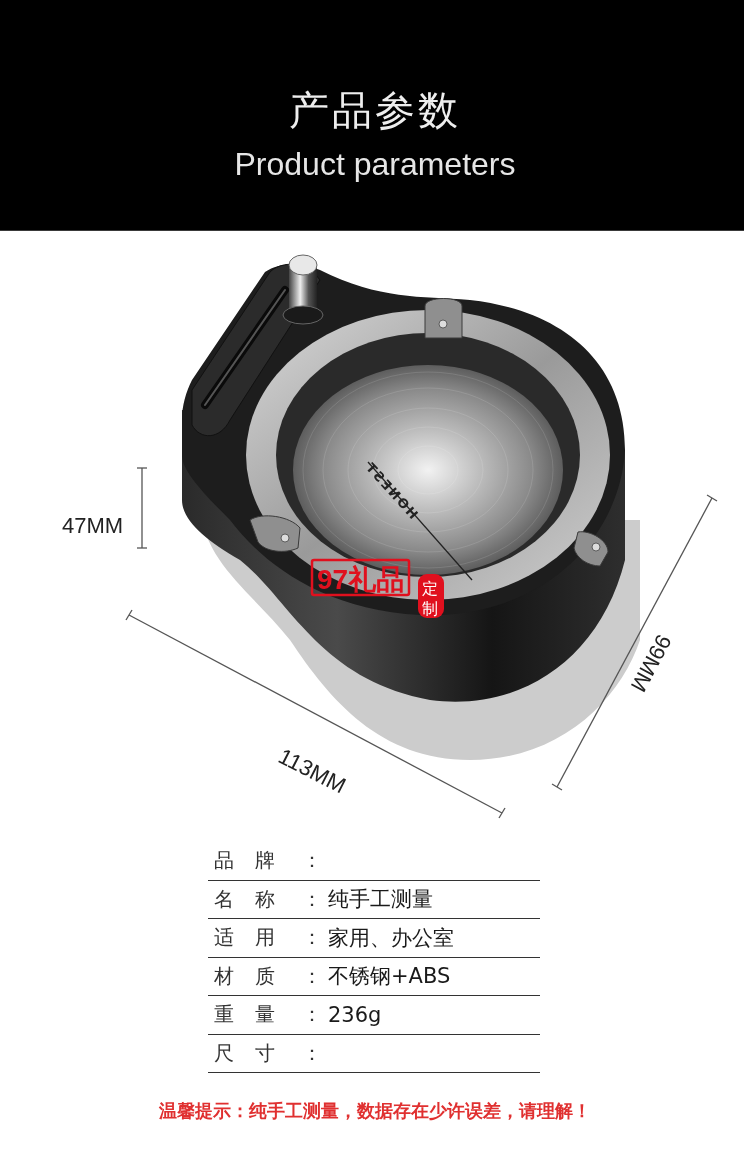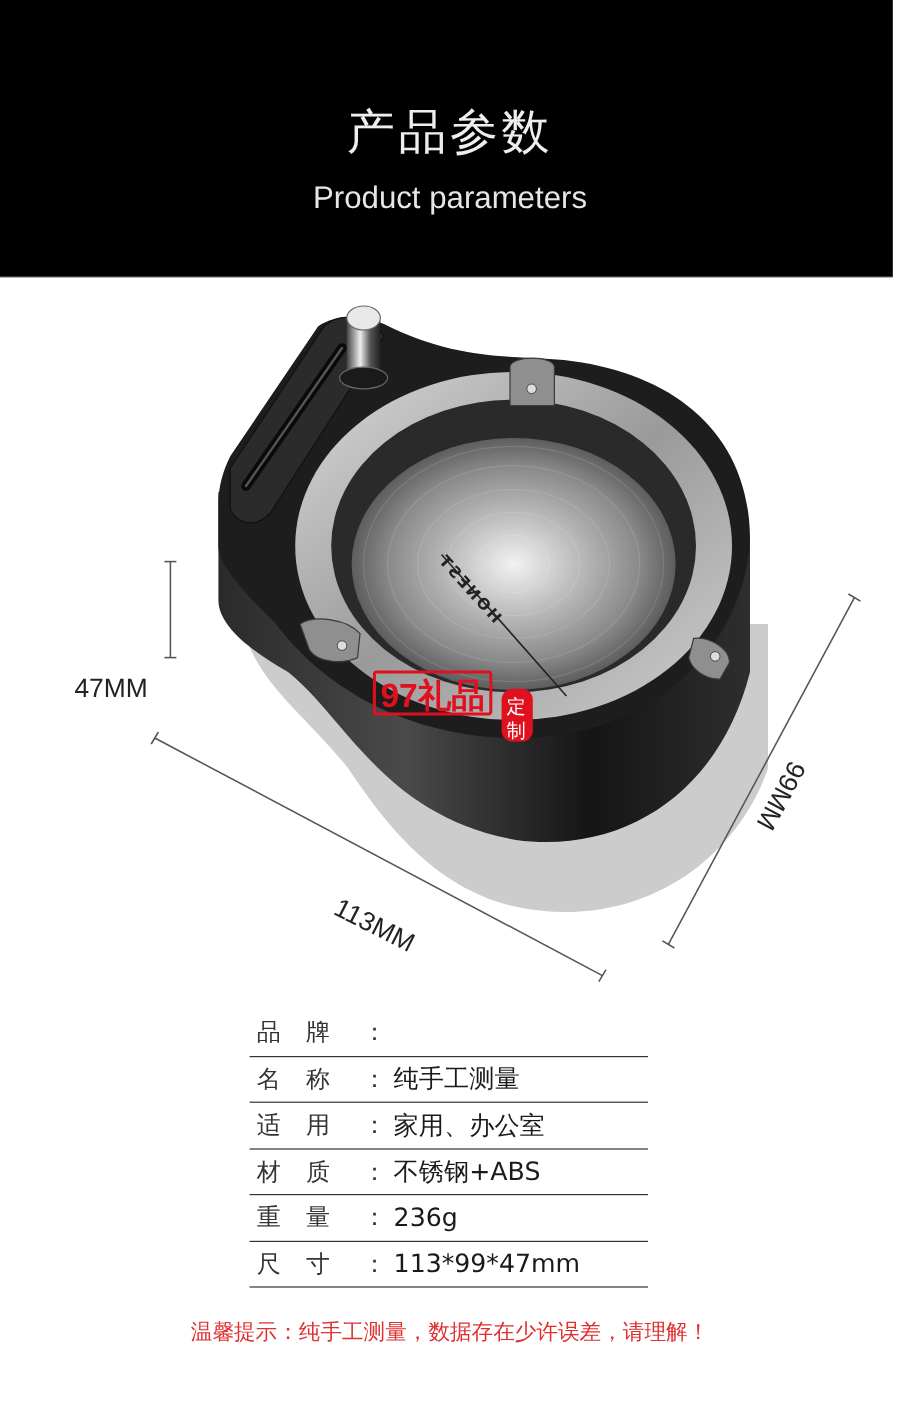--- a/index.html
+++ b/index.html
@@ -10,21 +10,21 @@
     position: absolute; left: 0; top: 0; width: 744px; height: 231px;
     background: #000000; border-bottom: 1px solid #3a3a3a;
   }
   .header-title {
     position: absolute; left: 0; width: 750px; top: 84px;
     text-align: center; color: #eeeeee; font-size: 40px; font-weight: 200;
     letter-spacing: 3px; line-height: 52px;
   }
   .header-subtitle {
     position: absolute; left: 0; width: 750px; top: 146px;
-    text-align: center; color: #e6e6e6; font-size: 26px; font-weight: normal;
+    text-align: center; color: #e6e6e6; font-size: 32px; font-weight: normal;
     font-family: "Liberation Sans", sans-serif; line-height: 36px;
   }
 
   .product-area { position: absolute; left: 0; top: 232px; width: 750px; height: 600px; }
 
   .dim-label {
     position: absolute; color: #222; font-family: "Liberation Sans", sans-serif;
     font-size: 22px; line-height: 26px; white-space: nowrap;
   }
 
@@ -38,21 +38,21 @@
   .param-label {
     width: 120px; display: flex; color: #333; font-size: 20px;
   }
   .param-label span.c1 { width: 47px; padding-left: 6px; }
   .param-label span.c2 { width: 47px; }
   .param-label span.colon { width: 20px; }
   .param-value { font-size: 21px; color: #1a1a1a; white-space: nowrap; }
 
   .notice {
     position: absolute; left: 0; width: 750px; top: 1098px; text-align: center;
-    color: #e03030; font-size: 18px; line-height: 26px;
+    color: #e03030; font-size: 18px; line-height: 26px; font-weight: bold;
   }
 </style>
 </head>
 <body>
 
 <div class="header">
   <div class="header-title">产品参数</div>
   <div class="header-subtitle">Product parameters</div>
 </div>
 
@@ -145,21 +145,21 @@
 
     <g>
       <rect x="312" y="560" width="97" height="35" fill="none" stroke="#e0101e" stroke-width="2.5" rx="2"></rect>
       <text x="317" y="589" font-family="Liberation Sans, sans-serif" font-size="28" font-weight="bold" fill="#e0101e">97礼品</text>
       <rect x="418" y="574" width="26" height="44" rx="9" fill="#e0101e"></rect>
       <text x="422" y="594" font-size="16" fill="#ffffff" font-family="DejaVu Sans, sans-serif">定</text>
       <text x="422" y="614" font-size="16" fill="#ffffff" font-family="DejaVu Sans, sans-serif">制</text>
     </g>
   </svg>
 
-  <div class="dim-label" style="left:62px; top:281px;margin-top:48px;">47MM</div>
+  <div class="dim-label" style="left:62px; top:281px;">47MM</div>
   <div class="dim-label" style="left:620px; top:418px; transform: rotate(-62deg) scaleX(-1) scaleY(-1); transform-origin: center;">99MM</div>
   <div class="dim-label" style="left:280px; top:510px; transform: rotate(27deg); transform-origin: left center;">113MM</div>
 </div>
 
 <div class="params">
   <div class="param-row">
     <div class="param-label">
       <span class="c1">品</span>
       <span class="c2">牌</span>
       <span class="colon">：</span>
@@ -196,17 +196,16 @@
       <span class="colon">：</span>
     </div>
     <div class="param-value">236g</div>
   </div>
   <div class="param-row">
     <div class="param-label">
       <span class="c1">尺</span>
       <span class="c2">寸</span>
       <span class="colon">：</span>
     </div>
-    <div class="param-value">113*99*47mm</div>
   </div>
 </div>
 
 <div class="notice">温馨提示：纯手工测量，数据存在少许误差，请理解！</div>
 
 </body></html>

